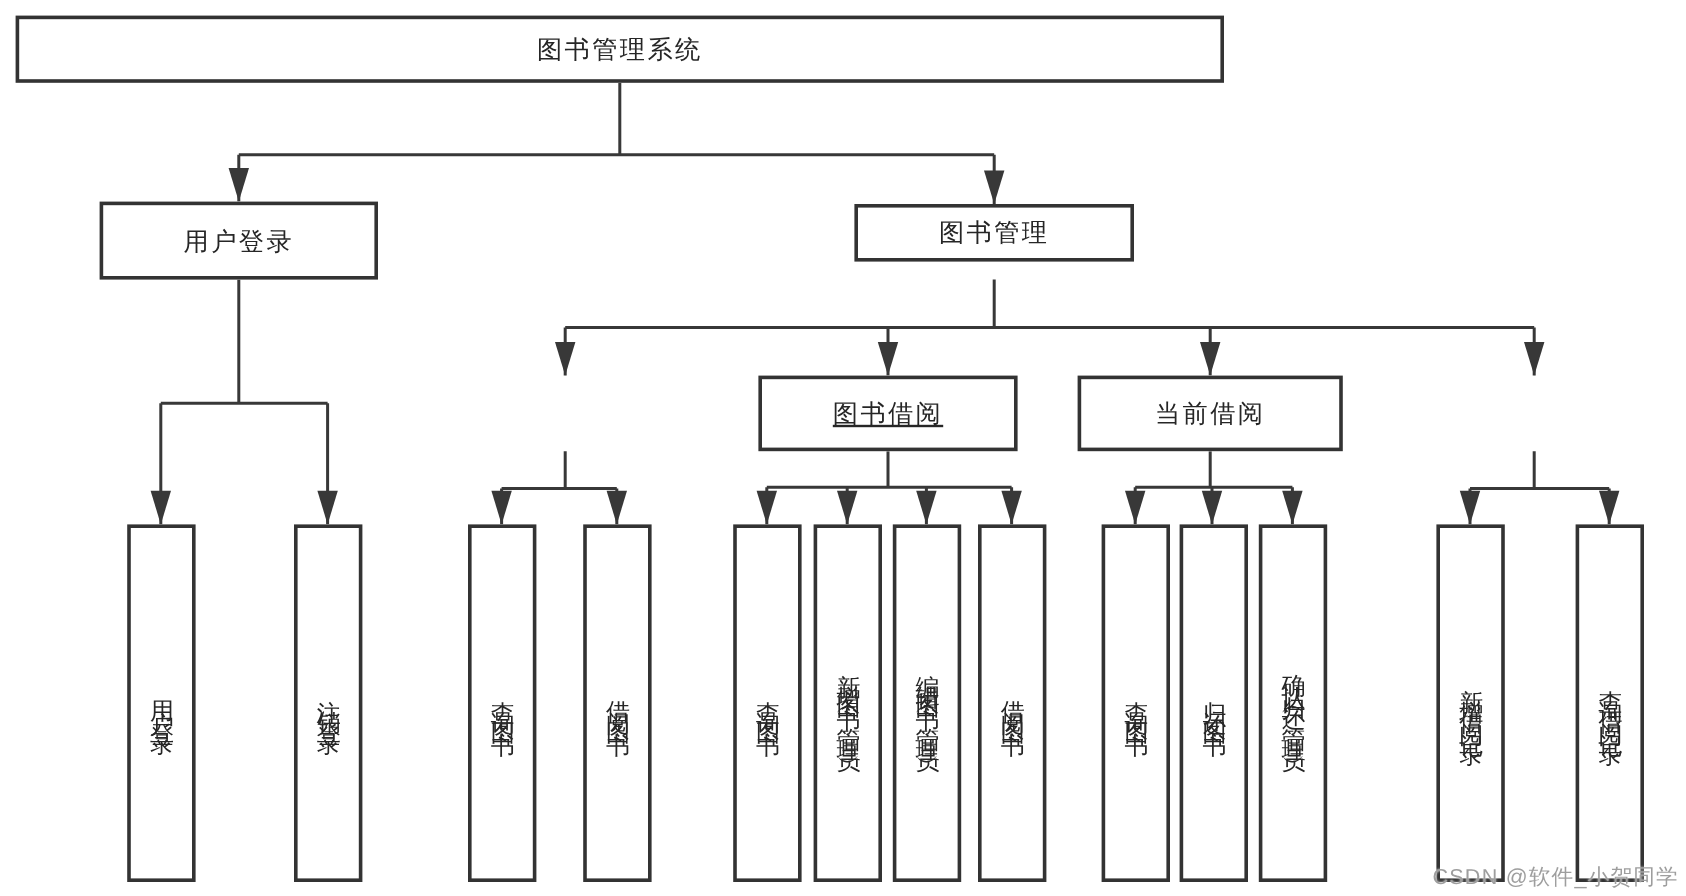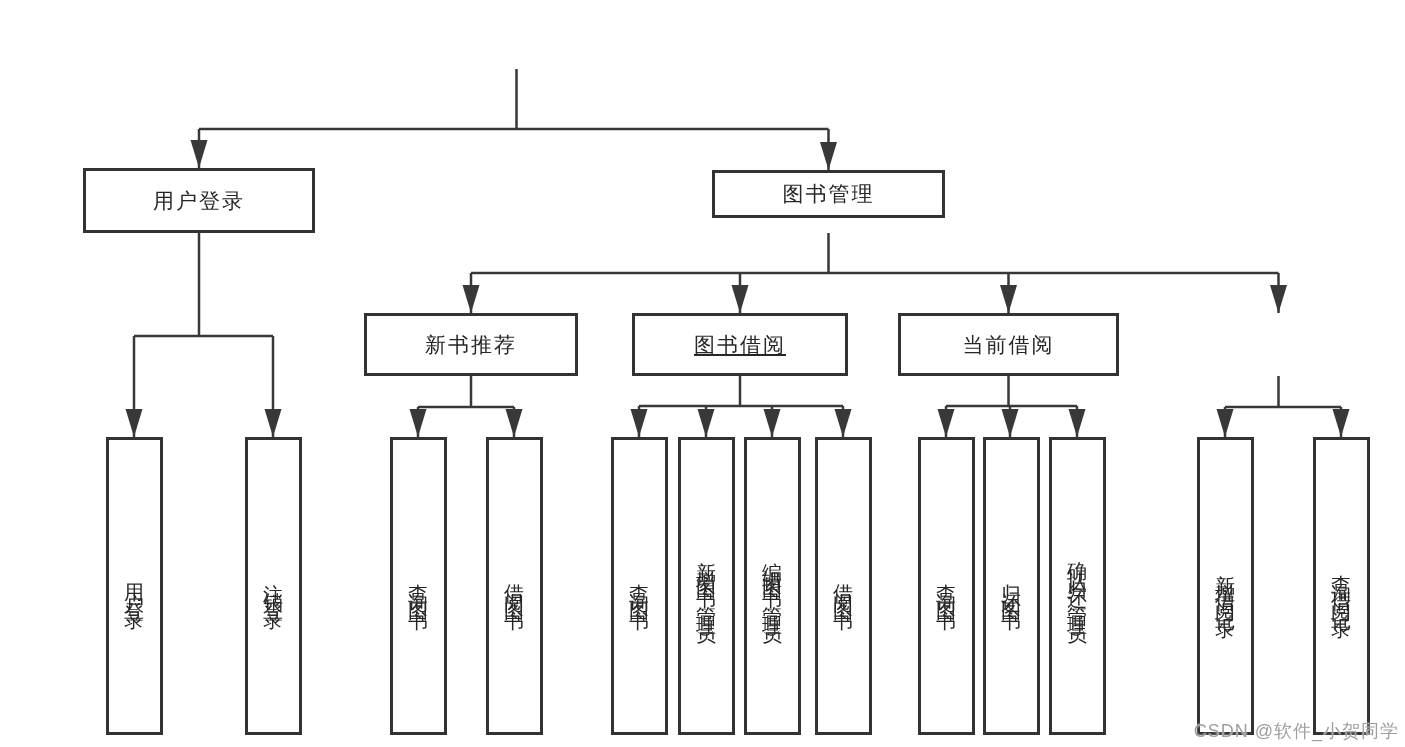--- a/index.html
+++ b/index.html
@@ -124,31 +124,31 @@
 
     <g stroke="#383838" stroke-width="2.5" fill="none">
       <path d="M1278.5 376 V407 M1225 407 H1341 M1225 407 V437 M1341 407 V437"></path>
     </g>
     <g fill="#383838" stroke="none">
       <polygon points="1225,437 1216.5,409 1233.5,409"></polygon>
       <polygon points="1341,437 1332.5,409 1349.5,409"></polygon>
     </g>
   </svg>
 
+  <div class="hnode" style="left:13px; top:13px; width:1007px; height:56px;">
+    <span>图书管理系统</span>
+  </div>
 
   <div class="hnode" style="left:83px; top:168px; width:232px; height:65px;">
     <span>用户登录</span>
   </div>
   <div class="hnode" style="left:712px; top:170px; width:233px; height:48px;">
     <span>图书管理</span>
   </div>
 
-  <div class="hnode" style="left:364px; top:313px; width:214px; height:63px;">
-    <span>新书推荐</span>
-  </div>
   <div class="hnode" style="left:632px; top:313px; width:216px; height:63px;text-decoration:underline;">
     <span>图书借阅</span>
   </div>
   <div class="hnode" style="left:898px; top:313px; width:221px; height:63px;">
     <span>当前借阅</span>
   </div>
 
   <div class="leaf" style="left:106px;">
     <span>用户登录</span>
   </div>

